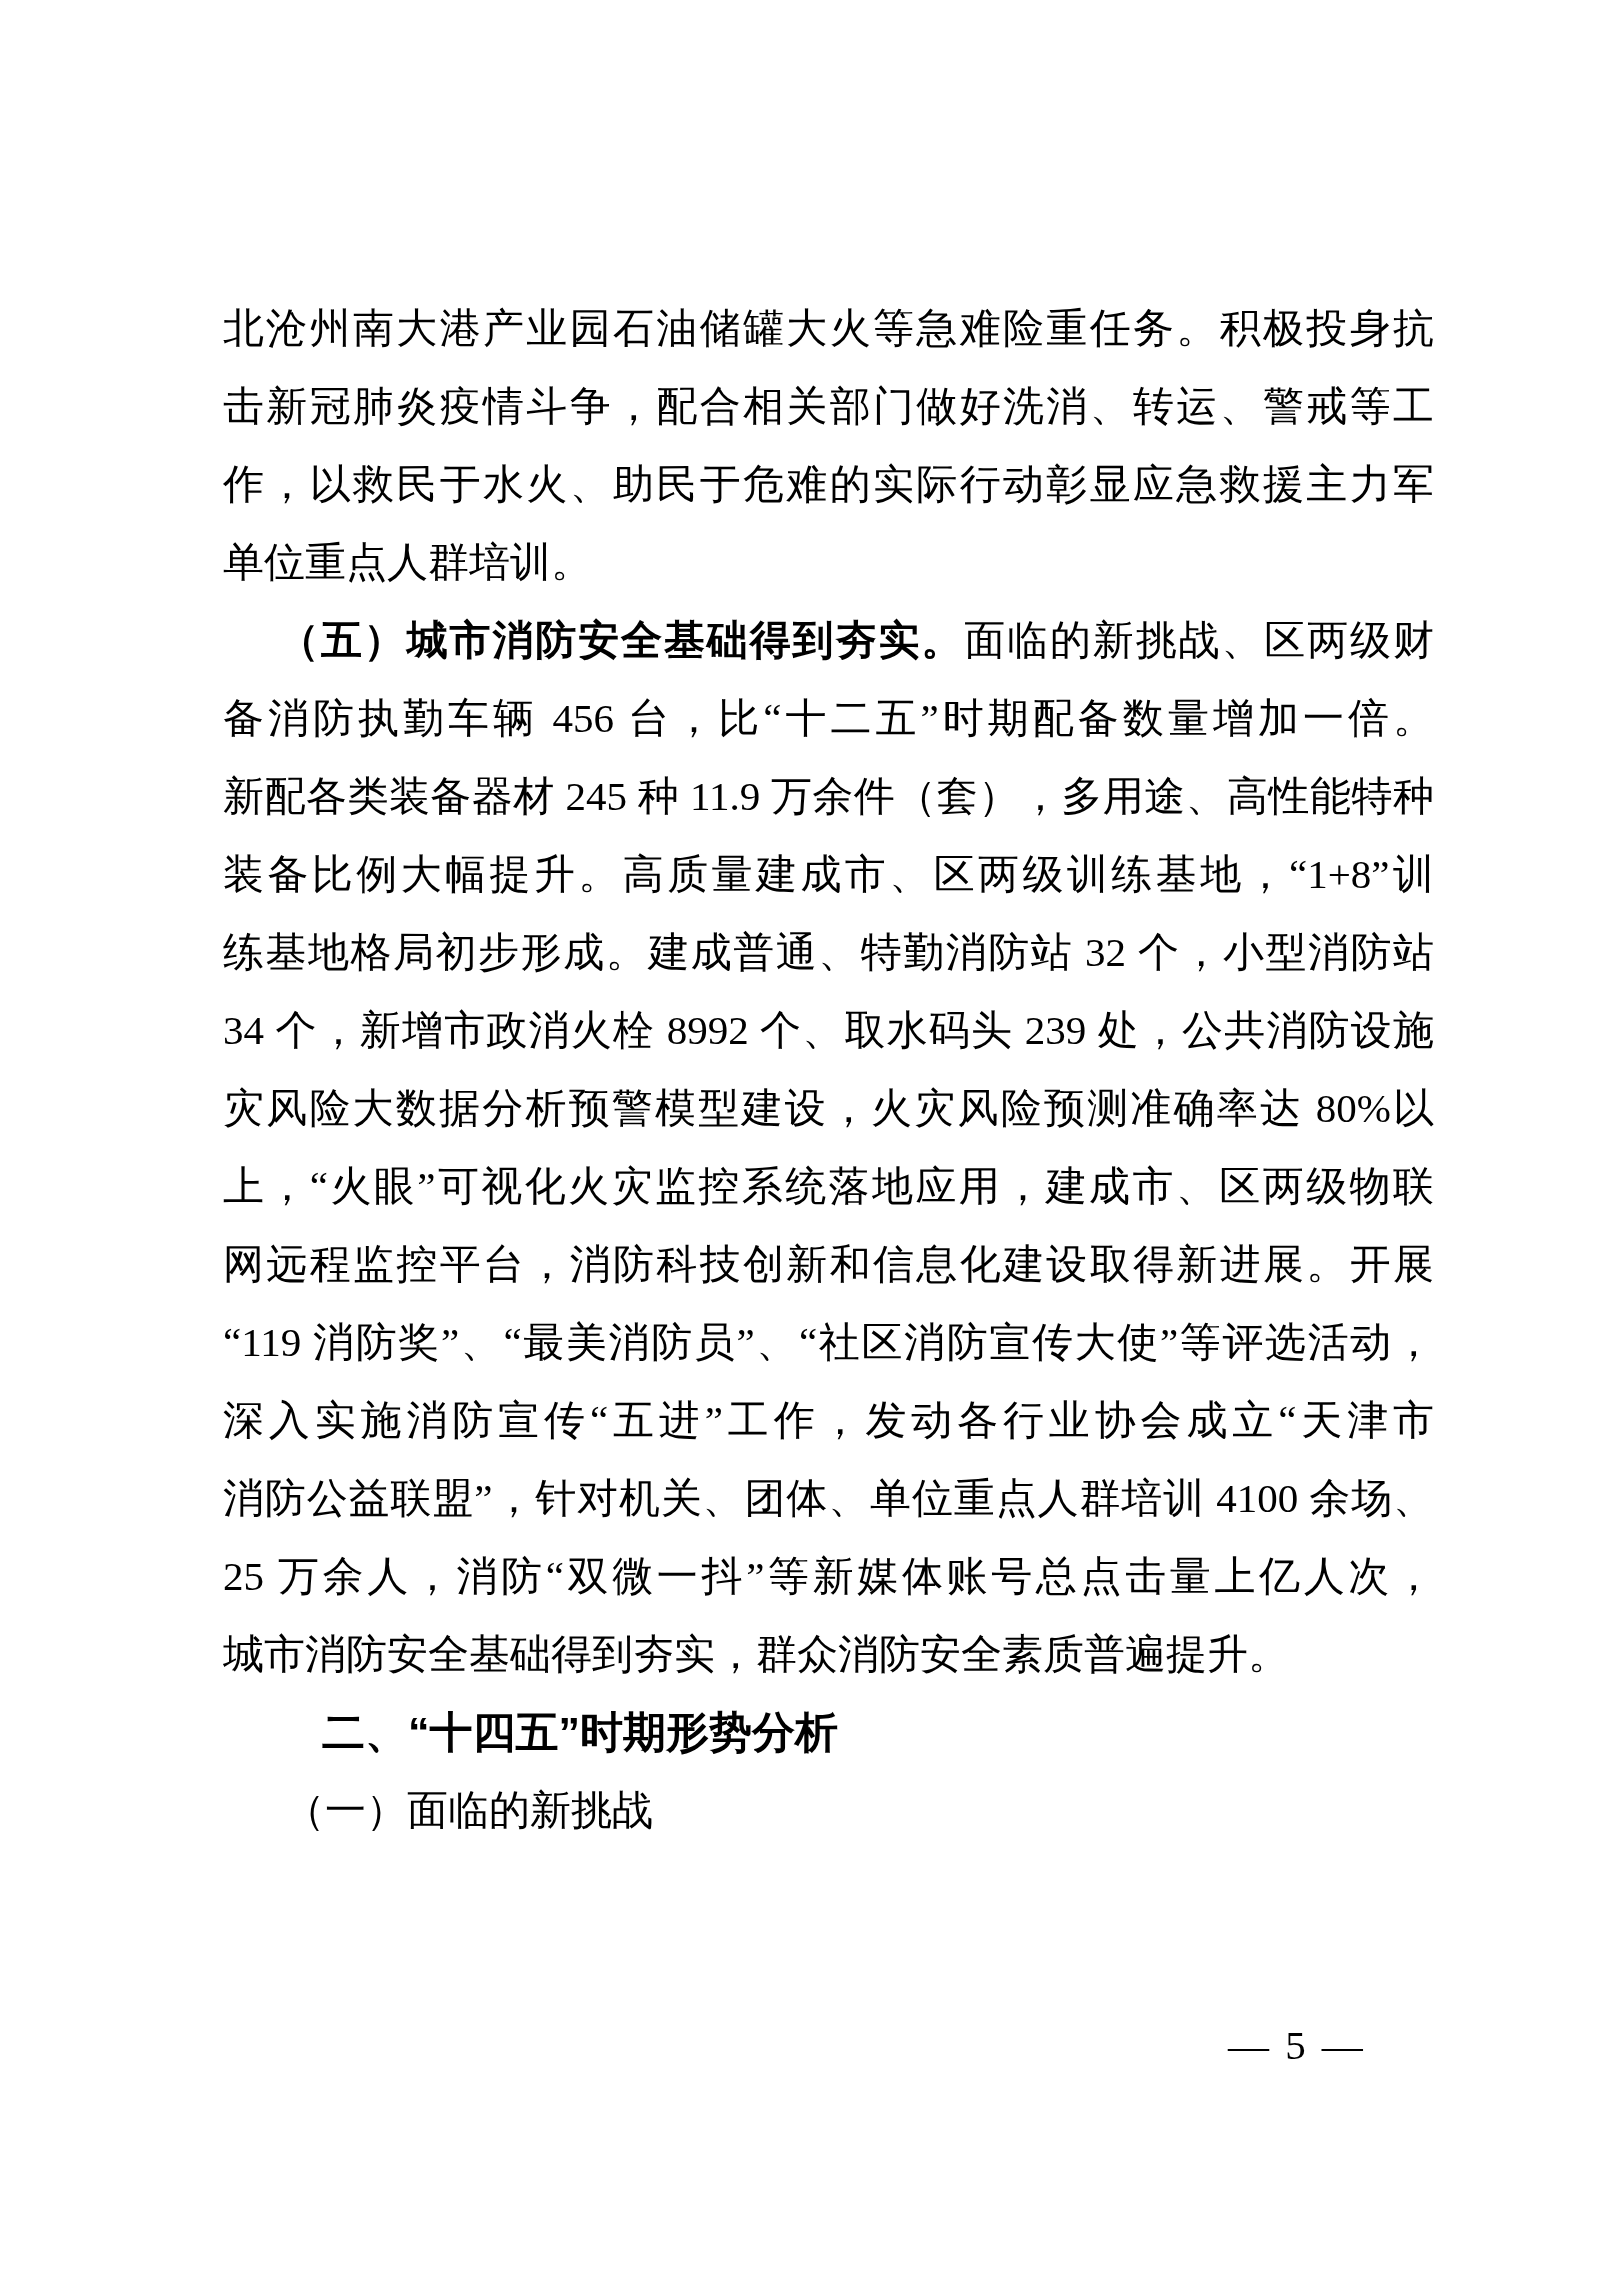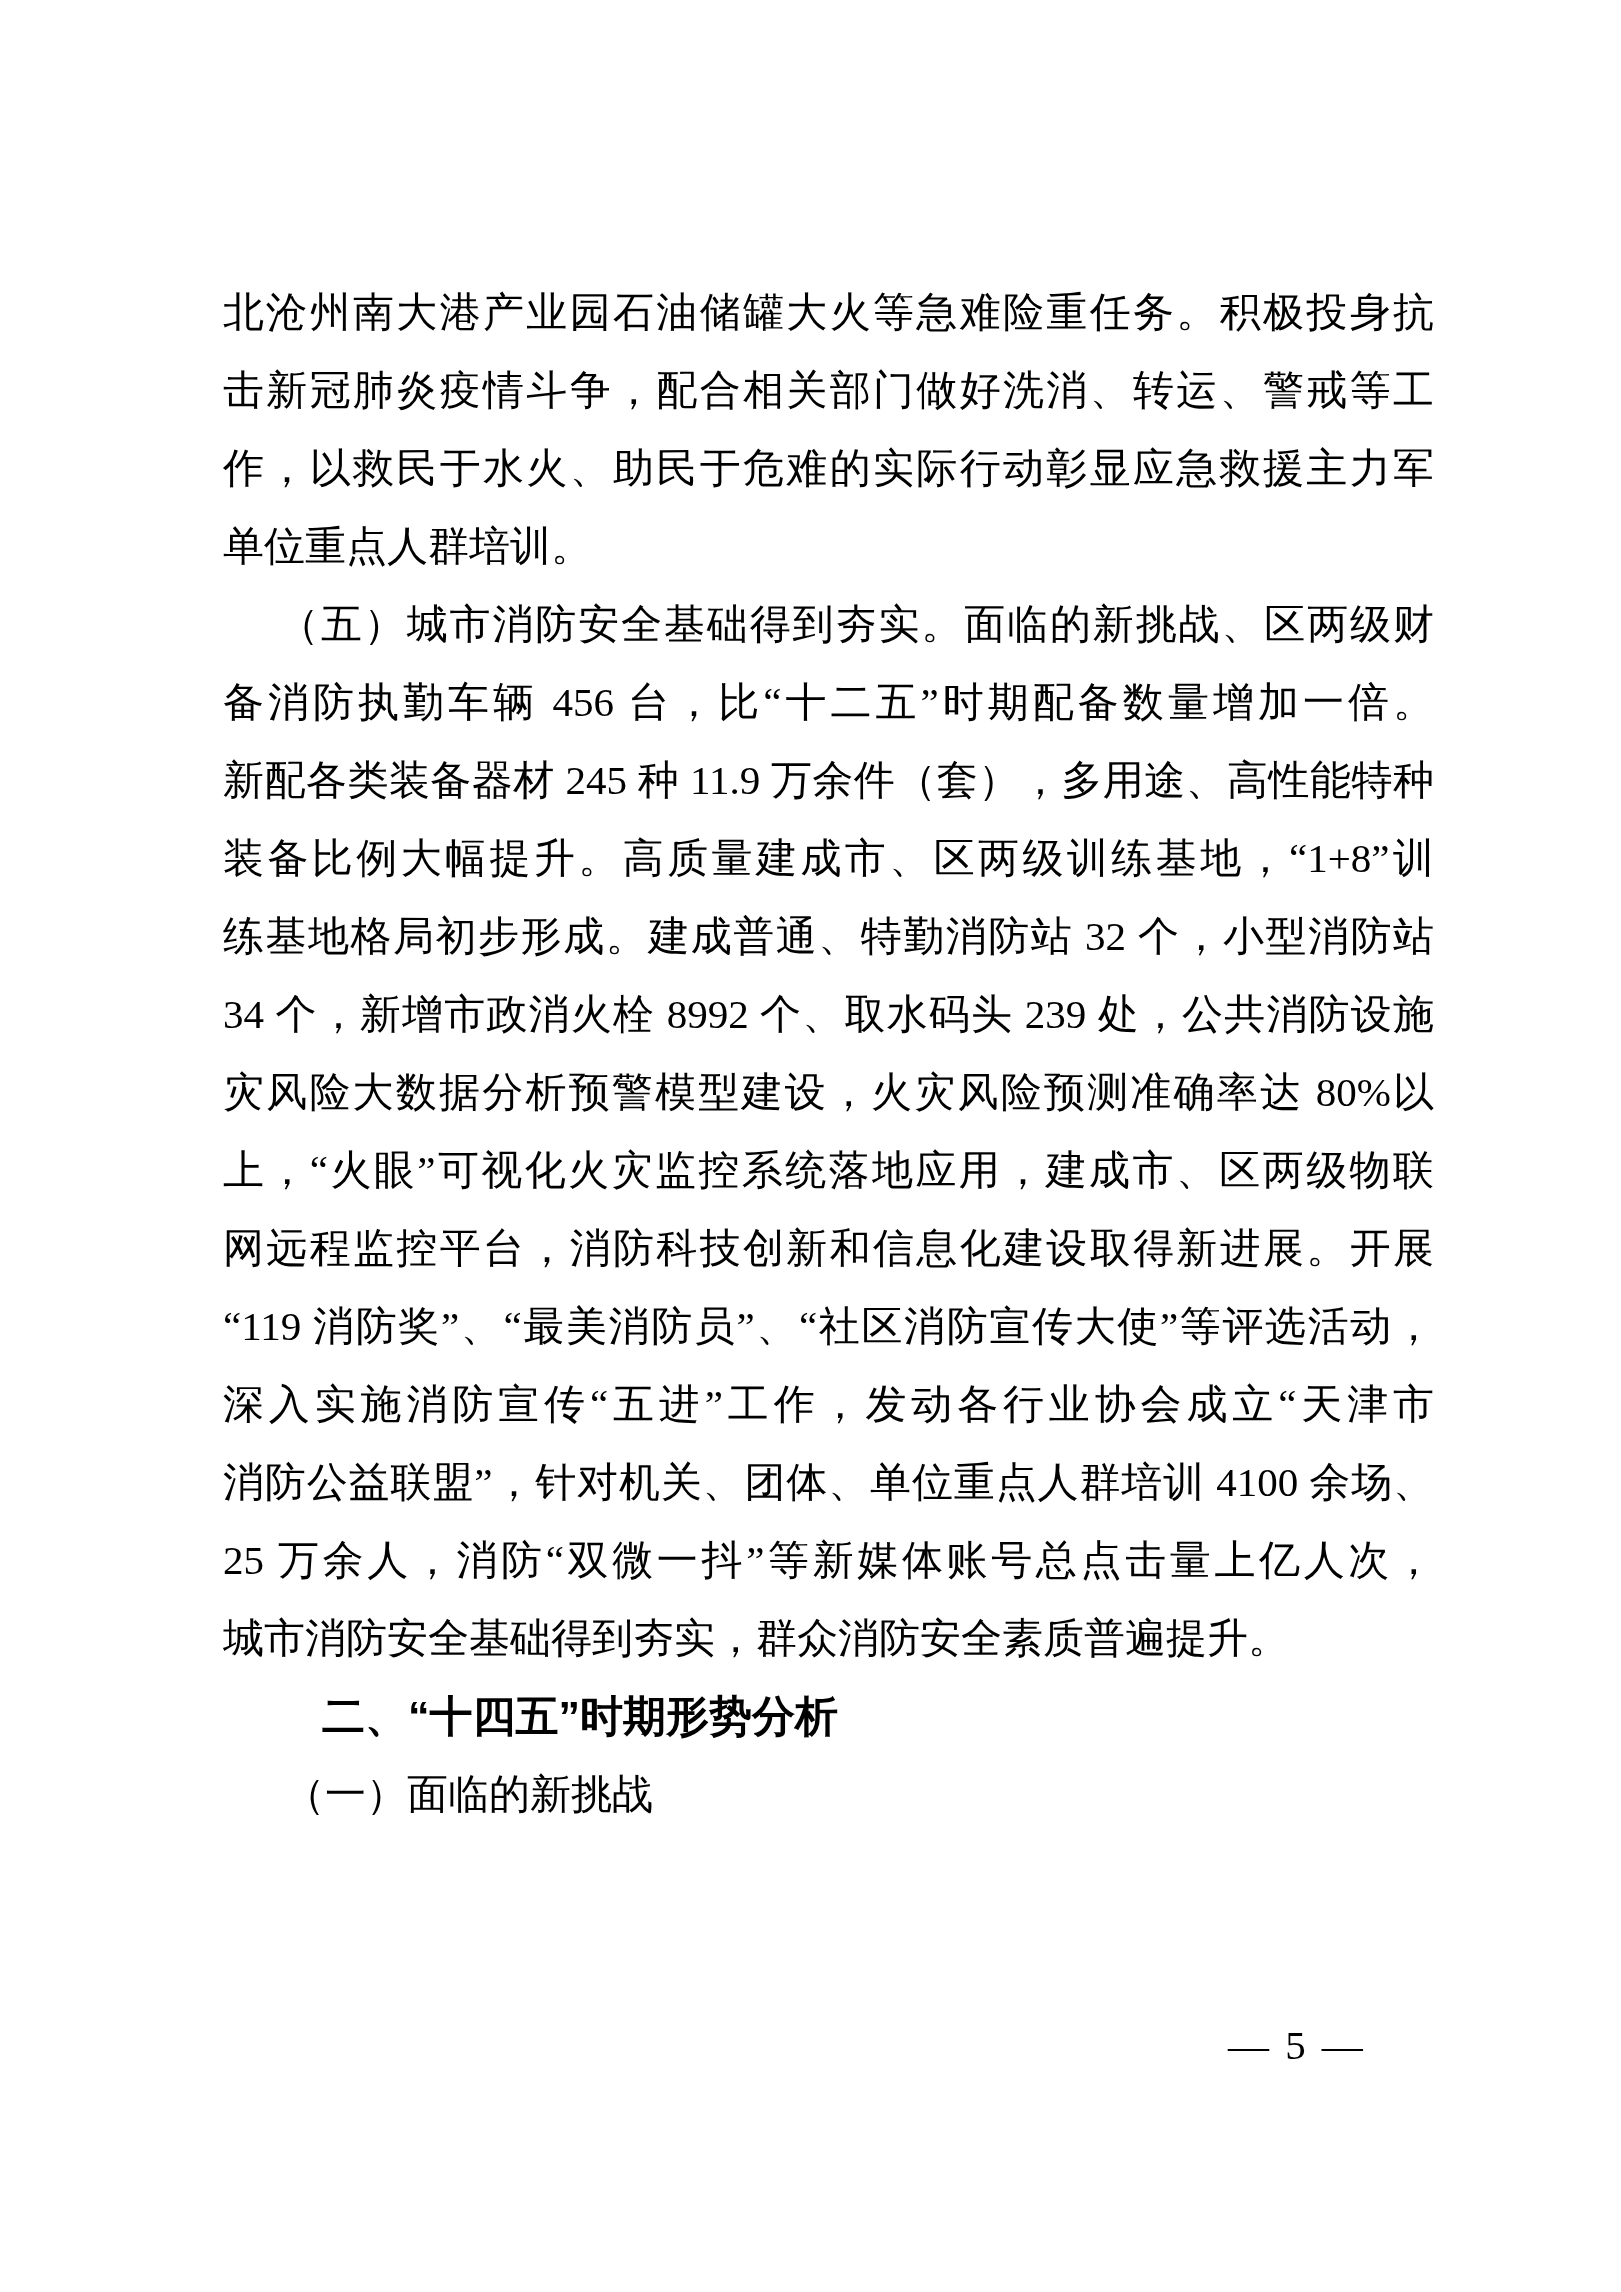--- a/index.html
+++ b/index.html
@@ -12,21 +12,21 @@
     width: 1621px;
     height: 2293px;
     background: #ffffff;
     overflow: hidden;
     color: #000000;
     font-family: "Liberation Serif", "DejaVu Serif", serif;
   }
   .doc-body {
     position: absolute;
     left: 223px;
-    top: 273px;
+    top: 289px;
     width: 1211px;
   }
   .line {
     font-size: 41px;
     height: 78px;
     line-height: 78px;
     text-align: left;
     overflow: hidden;
   }
   .line.just {
@@ -34,21 +34,21 @@
     text-align-last: justify;
   }
   
   .line.just::after {
     content: "";
     display: inline-block;
     width: 100%;
     height: 0;
   }
   .run-body { font-weight: 400; }
-  .run-bold-lead { font-weight: 400; }
+  .run-bold-lead { font-weight: 700; }
   .run-heading {
     font-family: Liberation Sans, sans-serif;
     font-weight: 700;
     font-size: 43px;
     margin-left: 16px;
   }
   .run-subheading { font-weight: 400; }
   .page-footer {
     position: absolute;
     left: 1228px;

